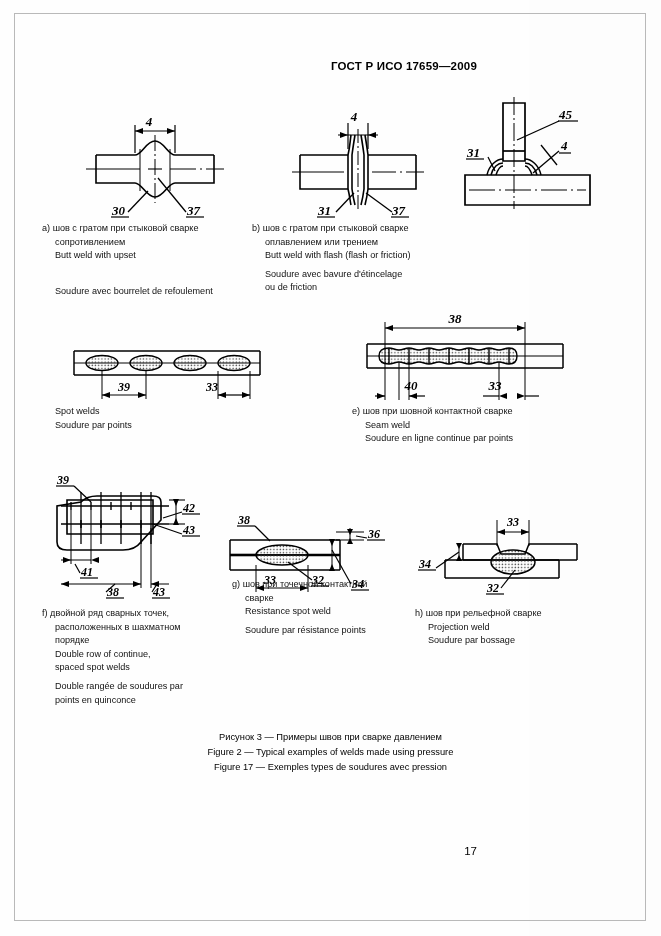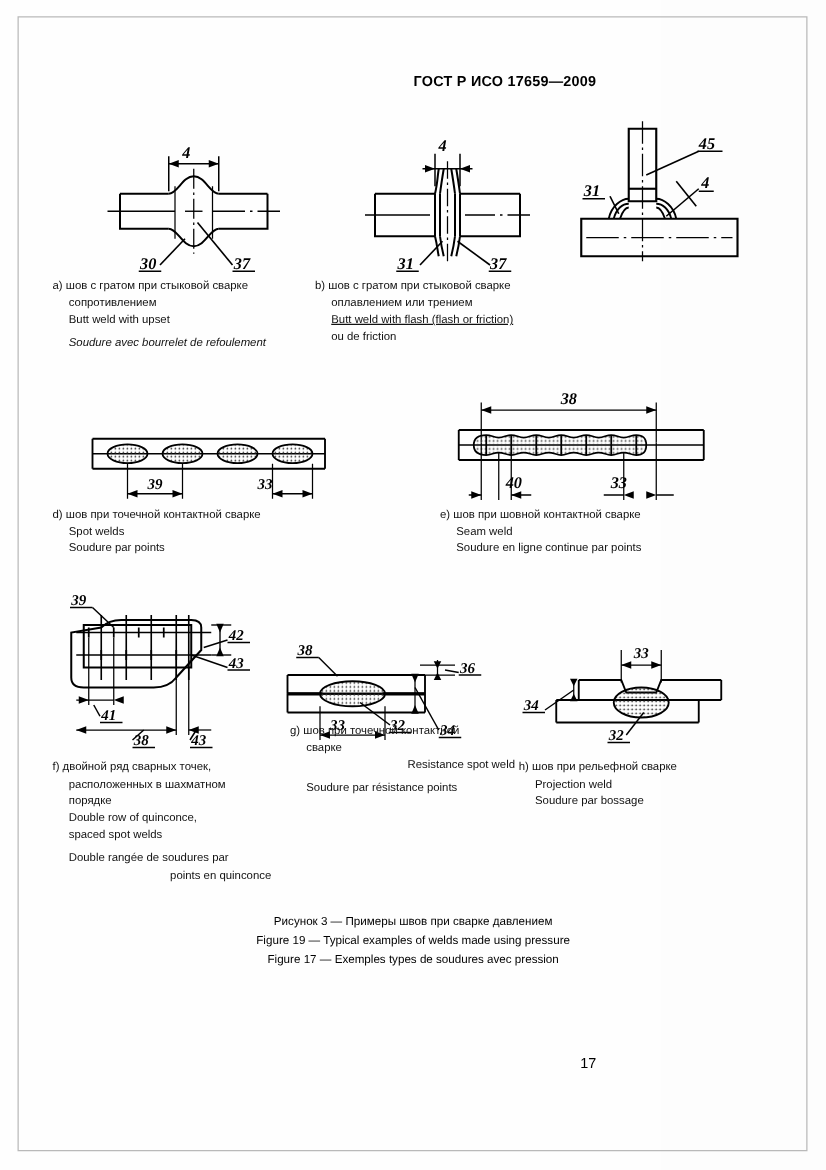--- a/index.html
+++ b/index.html
@@ -224,27 +224,28 @@
       </g>
       <text class="num" x="106" y="55">4</text>
       <line x1="104" y1="58" x2="116" y2="58" stroke="#000" stroke-width="1.2"></line>
     </svg>
   </div>
 
   <div class="cap" style="left:42px; top:222px; width:200px;">
     <span class="ln"><span>a)</span> <span>шов  с  гратом  при  стыковой  сварке</span></span>
     <span class="ln" style="padding-left:13px;">сопротивлением</span>
     <span class="ln" style="padding-left:13px;">Butt weld with upset</span>
-    <span class="ln" style="padding-left:13px; margin-top:5px;font-style:italic;">Soudure avec bourrelet de refoulement</span>
+    <span class="ln" style="padding-left:13px; margin-top:22px;">Soudure avec bourrelet de refoulement</span>
   </div>
 
   <div class="cap" style="left:252px; top:222px; width:196px;">
     <span class="ln"><span>b)</span> <span>шов с гратом при стыковой сварке</span></span>
     <span class="ln" style="padding-left:13px;">оплавлением или трением</span>
-    <span class="ln" style="padding-left:13px;text-decoration:underline;">Butt weld with flash (flash or friction)</span>
+    <span class="ln" style="padding-left:13px;">Butt weld with flash (flash or friction)</span>
+    <span class="ln" style="padding-left:13px; margin-top:5px;">Soudure  avec  bavure  d'étincelage</span>
     <span class="ln" style="padding-left:13px;">ou de friction</span>
   </div>
 
 
   <div class="dwg" style="left:72px; top:345px;">
     <svg width="190" height="60" viewBox="0 0 190 60">
       <defs>
         <pattern id="dots" width="3.2" height="3.2" patternUnits="userSpaceOnUse">
           <circle cx="1.1" cy="1.1" r="0.7" fill="#3a3a3a"></circle>
         </pattern>
@@ -377,21 +378,20 @@
         <path d="M134 86 L118 86"></path>
         <path d="M160 86 L174 86"></path>
       </g>
       <path d="M134 86 l8 -3 l0 6 z" fill="#000"></path>
       <path d="M160 86 l-8 -3 l0 6 z" fill="#000"></path>
       <text class="num" x="130" y="80" text-anchor="middle">33</text>
     </svg>
   </div>
 
   <div class="cap" style="left:42px; top:405px; width:240px;">
-    <span class="ln"><span>d)</span> <span>шов при точечной контактной сварке</span></span>
     <span class="ln" style="padding-left:13px;">Spot welds</span>
     <span class="ln" style="padding-left:13px;">Soudure par points</span>
   </div>
 
   <div class="cap" style="left:352px; top:405px; width:250px;">
     <span class="ln"><span>e)</span> <span>шов при шовной контактной сварке</span></span>
     <span class="ln" style="padding-left:13px;">Seam weld</span>
     <span class="ln" style="padding-left:13px;">Soudure en ligne continue par points</span>
   </div>
 
@@ -590,39 +590,39 @@
       <text class="num2" x="72" y="80">32</text>
       <line x1="71" y1="82" x2="89" y2="82" stroke="#000" stroke-width="1.2"></line>
       <path d="M100 58 L86 76" stroke="#000" stroke-width="1.2" fill="none"></path>
     </svg>
   </div>
 
   <div class="cap" style="left:42px; top:607px; width:175px;">
     <span class="ln"><span>f)</span> <span>двойной  ряд  сварных  точек,</span></span>
     <span class="ln" style="padding-left:13px;">расположенных в шахматном</span>
     <span class="ln" style="padding-left:13px;">порядке</span>
-    <span class="ln" style="padding-left:13px;">Double   row   of   quinconce,</span>
+    <span class="ln" style="padding-left:13px;">Double   row   of   continue,</span>
     <span class="ln" style="padding-left:13px;">spaced spot welds</span>
     <span class="ln" style="padding-left:13px; margin-top:5px;">Double rangée de soudures par</span>
-    <span class="ln" style="padding-left:13px;text-align:right;">points en quinconce</span>
+    <span class="ln" style="padding-left:13px;">points en quinconce</span>
   </div>
 
   <div class="cap" style="left:232px; top:578px; width:180px;">
     <span class="ln"><span>g)</span> <span>шов  при  точечной  контактной</span></span>
     <span class="ln" style="padding-left:13px;">сварке</span>
-    <span class="ln" style="padding-left:13px;text-align:right;">Resistance spot weld</span>
+    <span class="ln" style="padding-left:13px;">Resistance spot weld</span>
     <span class="ln" style="padding-left:13px; margin-top:5px;">Soudure par résistance points</span>
   </div>
 
   <div class="cap" style="left:415px; top:607px; width:180px;">
     <span class="ln"><span>h)</span> <span>шов при рельефной сварке</span></span>
     <span class="ln" style="padding-left:13px;">Projection weld</span>
     <span class="ln" style="padding-left:13px;">Soudure par bossage</span>
   </div>
 
   <div class="figcap" style="top:730px;">
     <span class="ln">Рисунок 3 — Примеры швов при сварке давлением</span>
-    <span class="ln">Figure 19 — Typical examples of welds made using pressure</span>
+    <span class="ln">Figure 2 — Typical examples of welds made using pressure</span>
     <span class="ln">Figure 17 — Exemples types de soudures avec pression</span>
   </div>
 
   <div class="page-num">17</div>
 </div>
 
 </body></html>

